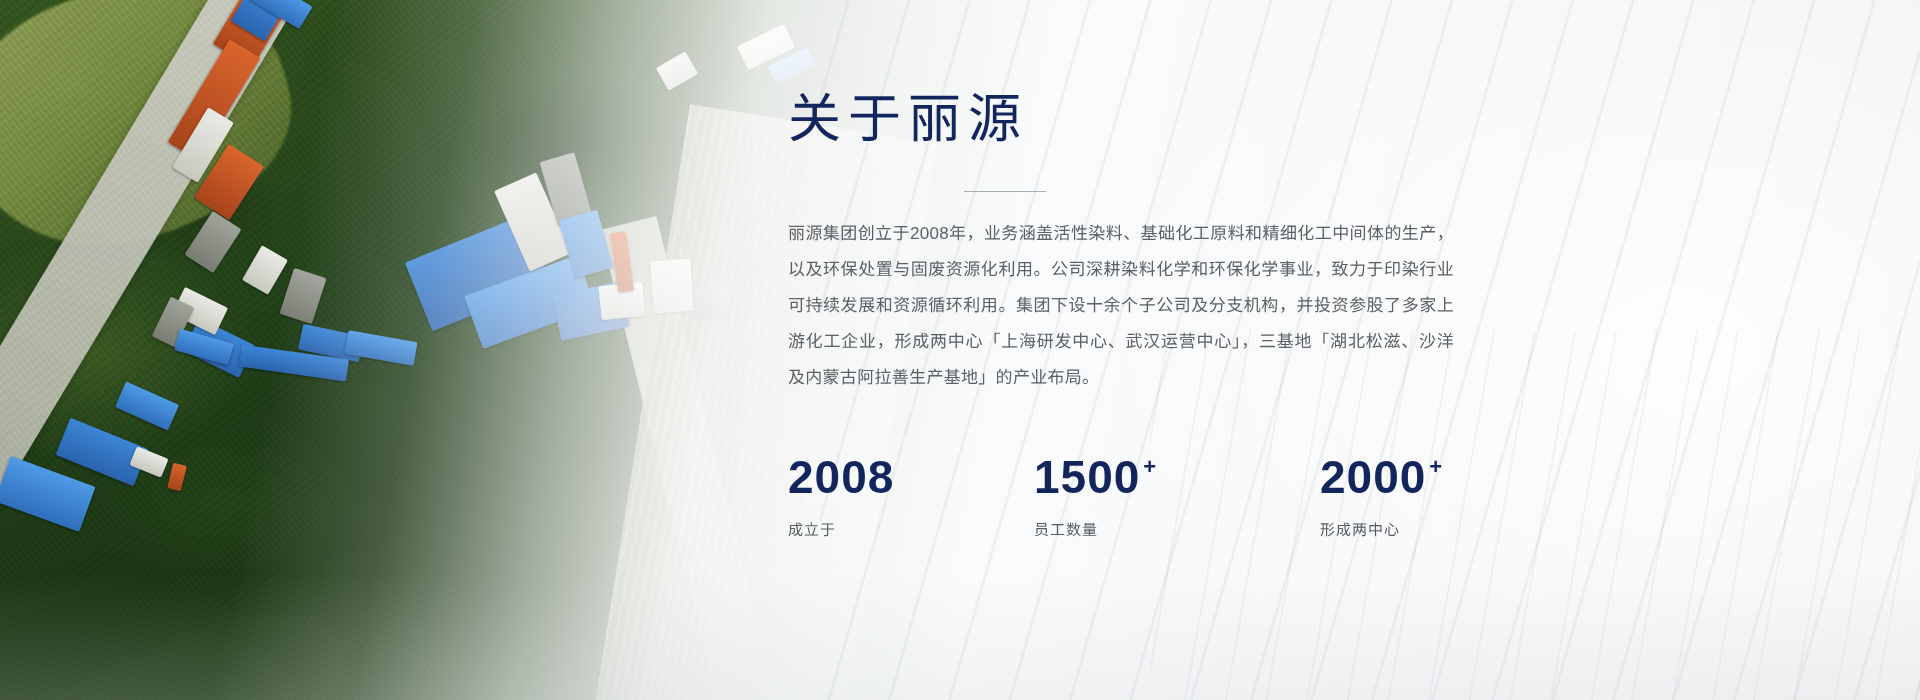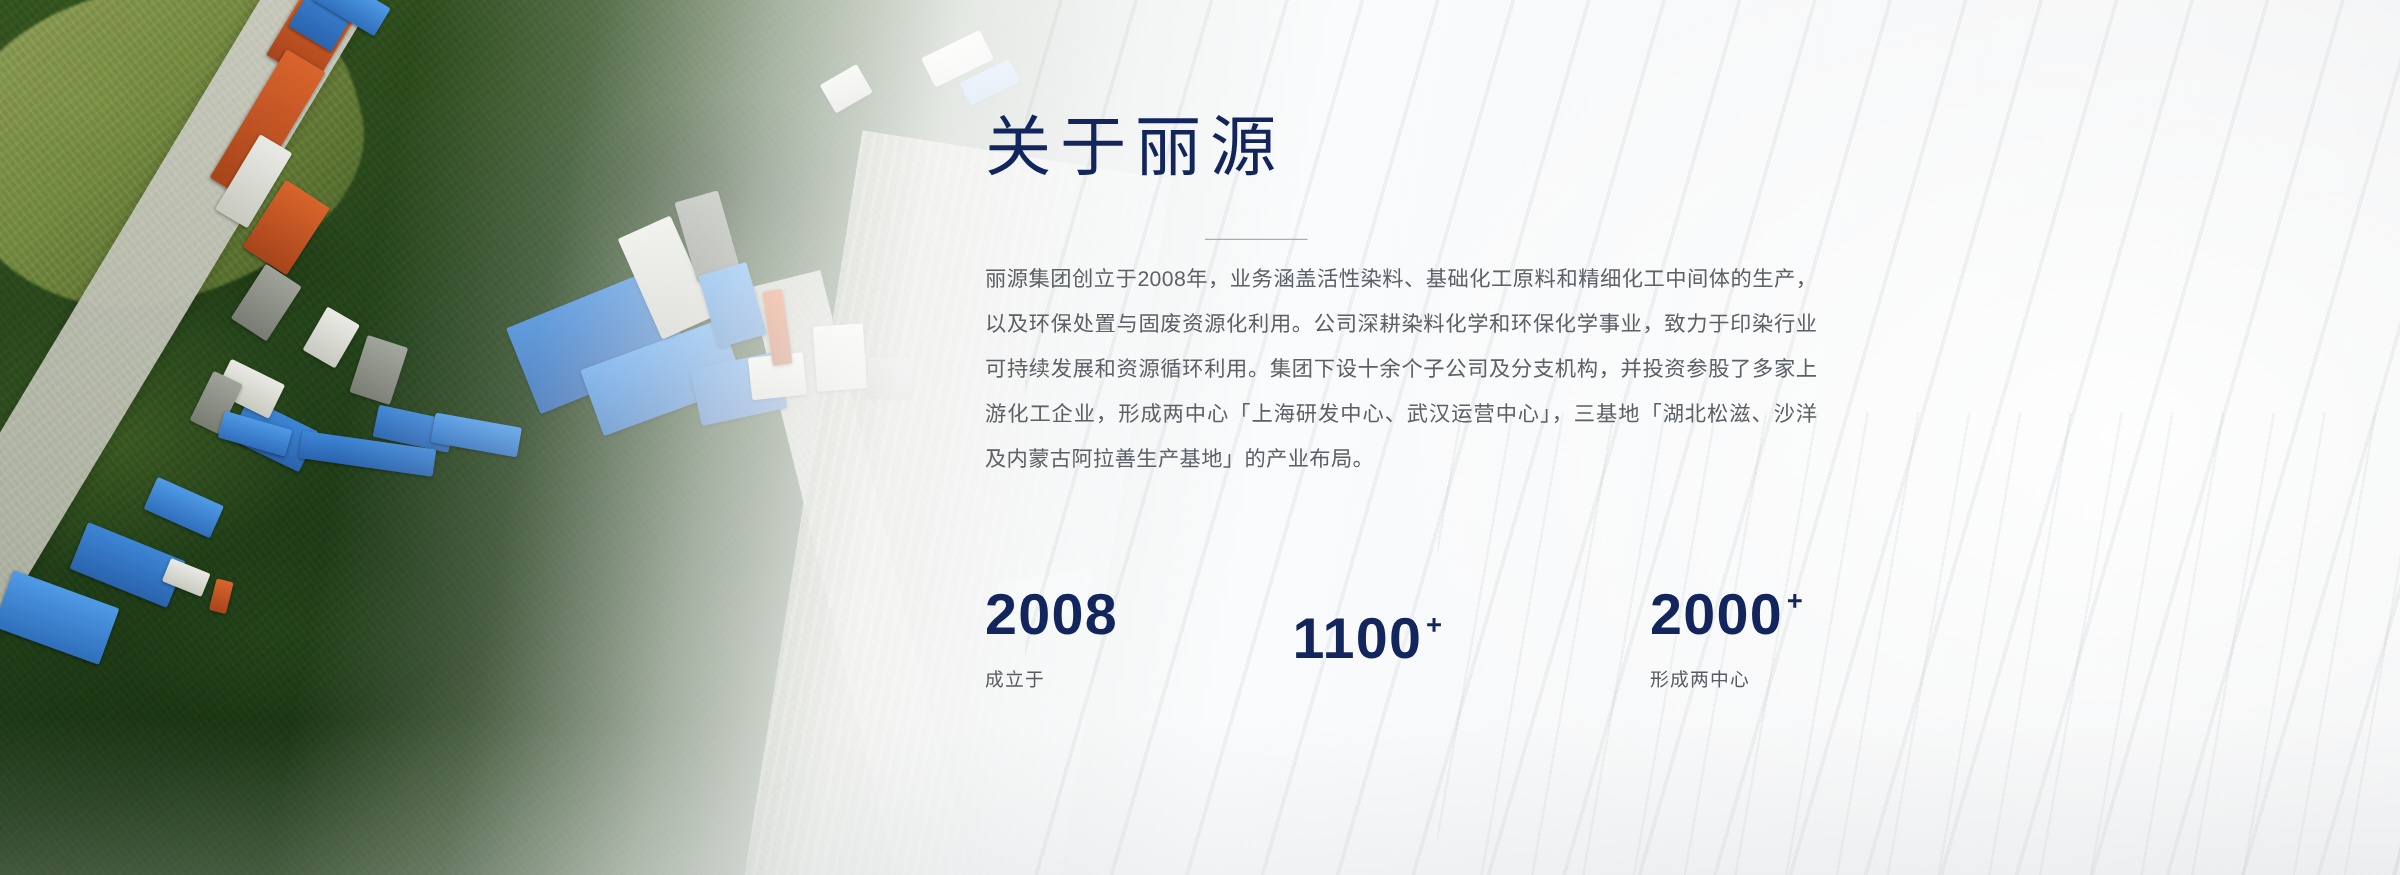--- a/index.html
+++ b/index.html
@@ -128,28 +128,28 @@
     font-size:53px; line-height:1.18; font-weight:400;
     letter-spacing:7px;
     color:#12255c;
     font-family:"Liberation Sans","DejaVu Sans",sans-serif;
   }
   .divider {
     margin-top:40px; width:82px; height:1px; background:#9aa0a6; opacity:.85;
     margin-left:176px;
   }
   .body-copy {
-    margin-top:14px; width:666px;
+    margin-top:24px; width:666px;
     font-size:17px; line-height:36px; color:#5b6166;
     letter-spacing:.3px;
     font-family:"Liberation Sans","DejaVu Sans",sans-serif;
   }
   .body-copy p { margin:0; text-align:justify; text-justify:inter-ideograph; }
 
-  .stats { margin-top:82px; display:flex; align-items:center; }
+  .stats { margin-top:58px; display:flex; align-items:flex-end; }
   .stat { display:flex; flex-direction:column; }
   .stat-0 { width:246px; }
   .stat-1 { width:286px; }
   .stat-2 { width:246px; }
   .stat-value {
     display:flex; align-items:flex-start;
     color:#12255c; font-size:46px; font-weight:700; line-height:1;
     letter-spacing:1px;
     font-family:"Liberation Sans","DejaVu Sans",sans-serif;
   }
@@ -236,23 +236,24 @@
       <div class="stat stat-0">
         <div class="stat-value">
           <span>2008</span>
           <span class="stat-sup"></span>
         </div>
         <div class="stat-label">成立于</div>
       </div>
 
       <div class="stat stat-1">
         <div class="stat-value">
-          <span>1100</span>
+          <span>1500</span>
           <span class="stat-sup">+</span>
         </div>
+        <div class="stat-label">员工数量</div>
       </div>
 
       <div class="stat stat-2">
         <div class="stat-value">
           <span>2000</span>
           <span class="stat-sup">+</span>
         </div>
         <div class="stat-label">形成两中心</div>
       </div>
 

